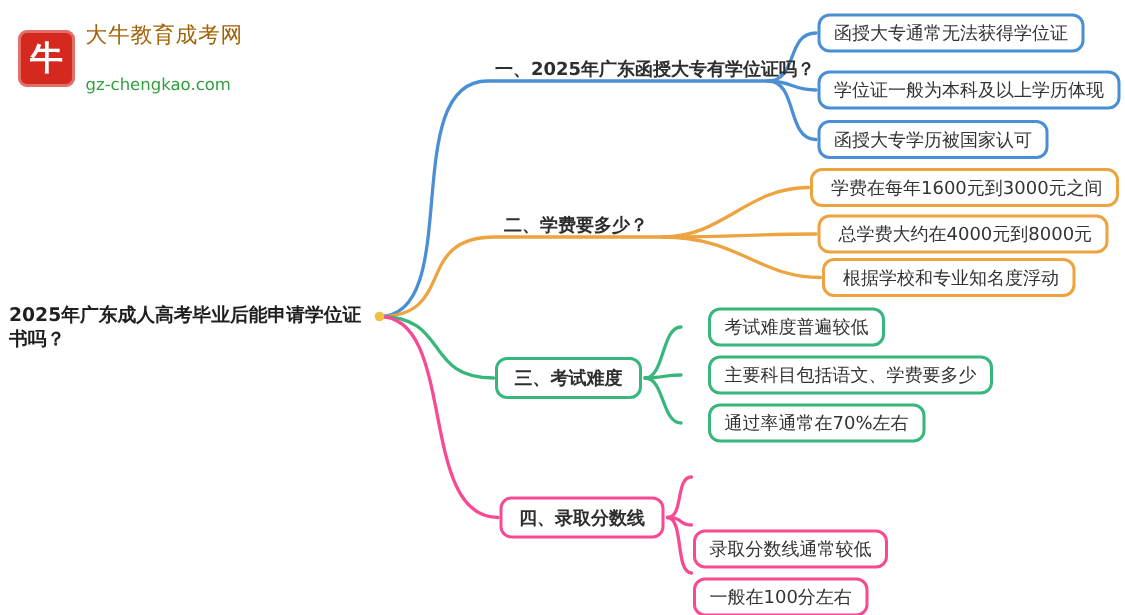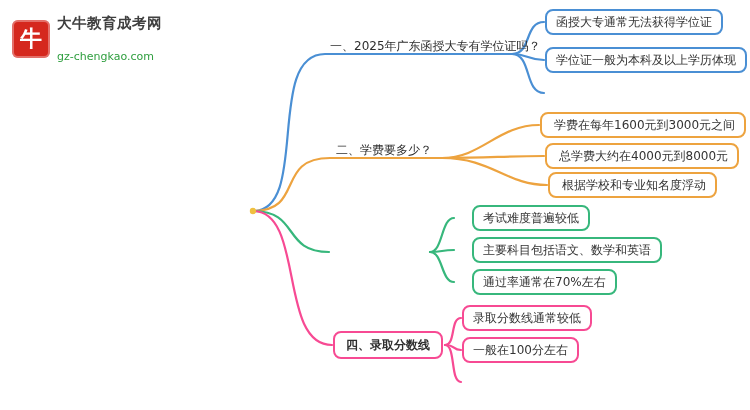--- a/index.html
+++ b/index.html
@@ -13,46 +13,46 @@
   .s2{stroke:#eda33f;}
   .s3{stroke:#37b77c;}
   .s4{stroke:#f74a93;}
 
   .logo{position:absolute;left:12px;top:14px;display:flex;align-items:center;gap:7px;}
   .logo-mark{
     width:38px;height:38px;background:#d5281e;border-radius:6px;color:#fff;
     display:flex;align-items:center;justify-content:center;
     font-size:22px;font-weight:bold;box-shadow:inset 0 0 0 2px #ffffff55;
   }
-  .logo-name{color:#404040;font-weight:bold;font-size:14.5px;letter-spacing:.5px;}
+  .logo-name{color:#a16207;font-weight:normal;font-size:14.5px;letter-spacing:.5px;}
   .logo-url{color:#2e9e3e;font-size:11px;margin-top:17px;}
 
   .root{
     position:absolute;left:6px;top:202px;width:246px;
     font-size:12.5px;font-weight:bold;color:#1f1f1f;line-height:1.25;
   }
 
   .branch-label{
-    position:absolute;font-size:12px;font-weight:normal;color:#2e2e2e;white-space:nowrap;
+    position:absolute;font-size:12px;font-weight:bold;color:#2e2e2e;white-space:nowrap;
   }
   .branch-box{
     position:absolute;font-size:12px;font-weight:bold;color:#2e2e2e;white-space:nowrap;
     background:#fff;border:2px solid;border-radius:8px;padding:5px 11px;line-height:14px;
   }
   .bb3{border-color:#37b77c;}
   .bb4{border-color:#f74a93;}
 
   .leaf{
     position:absolute;font-size:12px;color:#333;white-space:nowrap;line-height:14px;
     background:#fff;border:2px solid;border-radius:8px;padding:4px 9px;
   }
   .lb1{border-color:#4a8fd4;}
   .lb2{border-color:#eda33f;padding-left:12px;}
   .lb3{border-color:#37b77c;margin-left:17px;}
-  .lb4{border-color:#f74a93;}
+  .lb4{border-color:#f74a93;margin-top:48px;}
 </style>
 </head>
 <body>
 
 <div class="canvas">
 
   <svg class="connectors" viewBox="0 0 750 410" xmlns="http://www.w3.org/2000/svg">
 
     <path class="s1" d="M253,211 C310,211 265,54 325,54 L512,54"></path>
     <path class="s1" d="M512,54 C532,54 524,22 544,22"></path>
@@ -79,32 +79,35 @@
   <div class="logo">
     <div class="logo-mark">
       <span>牛</span>
     </div>
     <div class="logo-text">
       <div class="logo-name">大牛教育成考网</div>
       <div class="logo-url">gz-chengkao.com</div>
     </div>
   </div>
 
+  <div class="root">2025年广东成人高考毕业后能申请学位证书吗？</div>
 
   <div class="branch-label" style="left:330px;top:38px">一、2025年广东函授大专有学位证吗？</div>
   <div class="branch-label" style="left:336px;top:142px">二、学费要多少？</div>
+  <div class="branch-box bb3" style="left:330px;top:238px">三、考试难度</div>
   <div class="branch-box bb4" style="left:333px;top:331px">四、录取分数线</div>
 
   <div class="leaf lb1" style="left:545px;top:9px">函授大专通常无法获得学位证</div>
   <div class="leaf lb1" style="left:545px;top:47px">学位证一般为本科及以上学历体现</div>
+  <div class="leaf lb1" style="left:545px;top:80px">函授大专学历被国家认可</div>
 
   <div class="leaf lb2" style="left:540px;top:112px">学费在每年1600元到3000元之间</div>
   <div class="leaf lb2" style="left:545px;top:143px">总学费大约在4000元到8000元</div>
   <div class="leaf lb2" style="left:548px;top:172px">根据学校和专业知名度浮动</div>
 
   <div class="leaf lb3" style="left:455px;top:205px">考试难度普遍较低</div>
-  <div class="leaf lb3" style="left:455px;top:237px">主要科目包括语文、数学和英语</div>
+  <div class="leaf lb3" style="left:455px;top:237px">主要科目包括语文、学费要多少</div>
   <div class="leaf lb3" style="left:455px;top:269px">通过率通常在70%左右</div>
 
   <div class="leaf lb4" style="left:462px;top:305px">录取分数线通常较低</div>
   <div class="leaf lb4" style="left:462px;top:337px">一般在100分左右</div>
 
 </div>
 
 </body></html>

